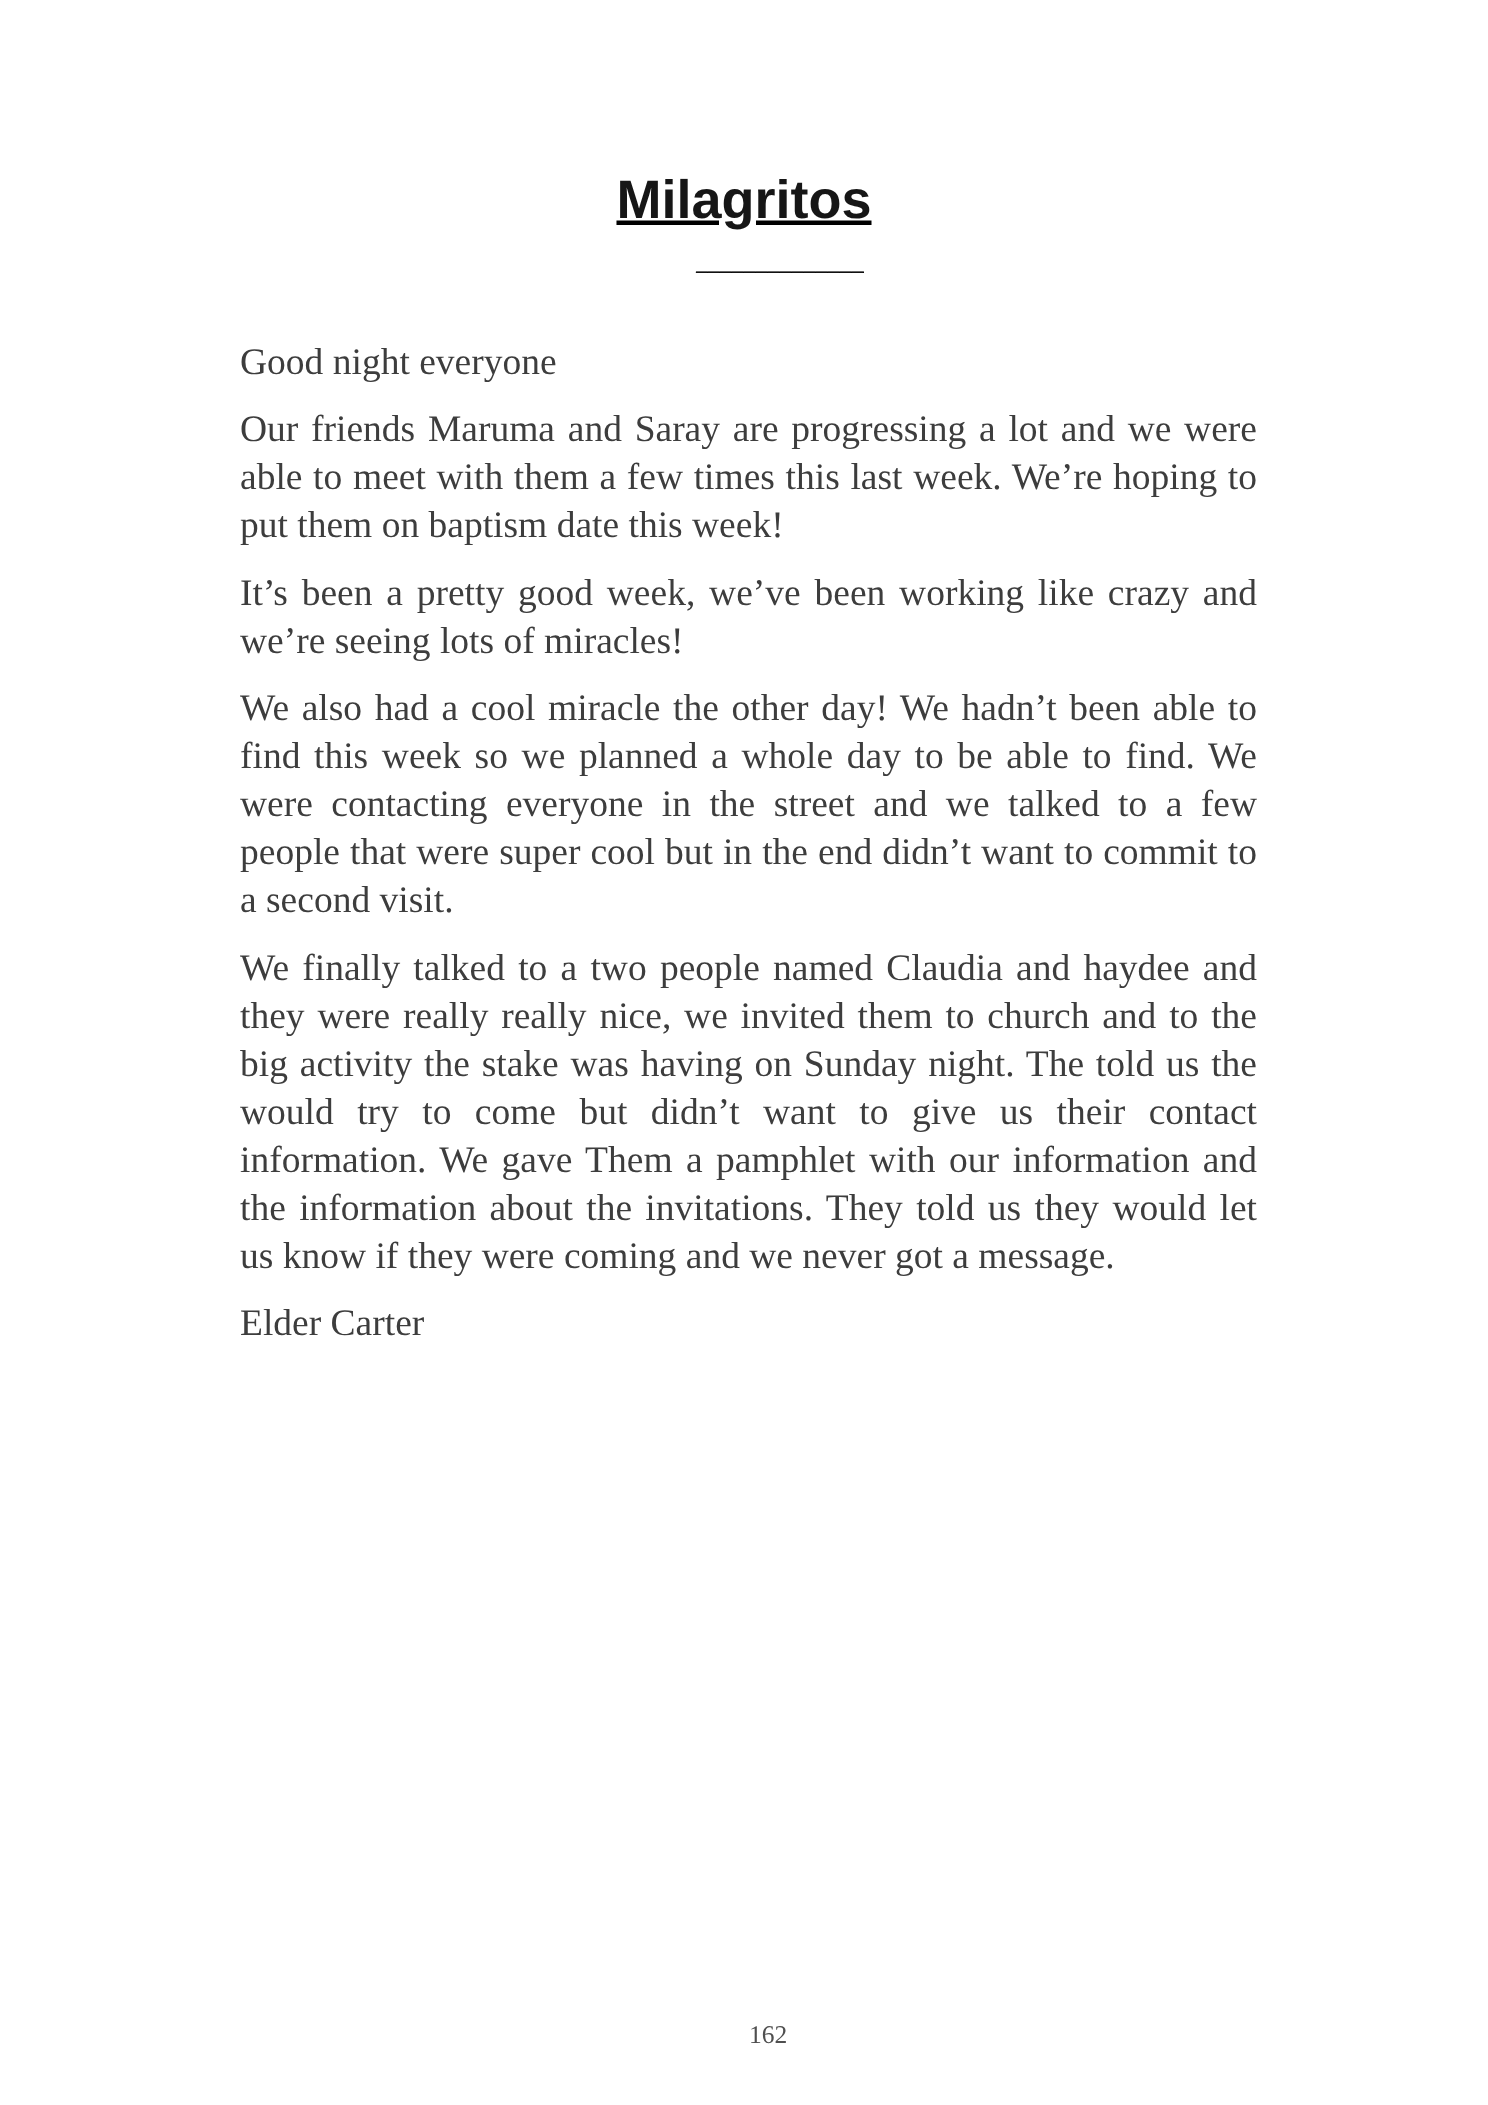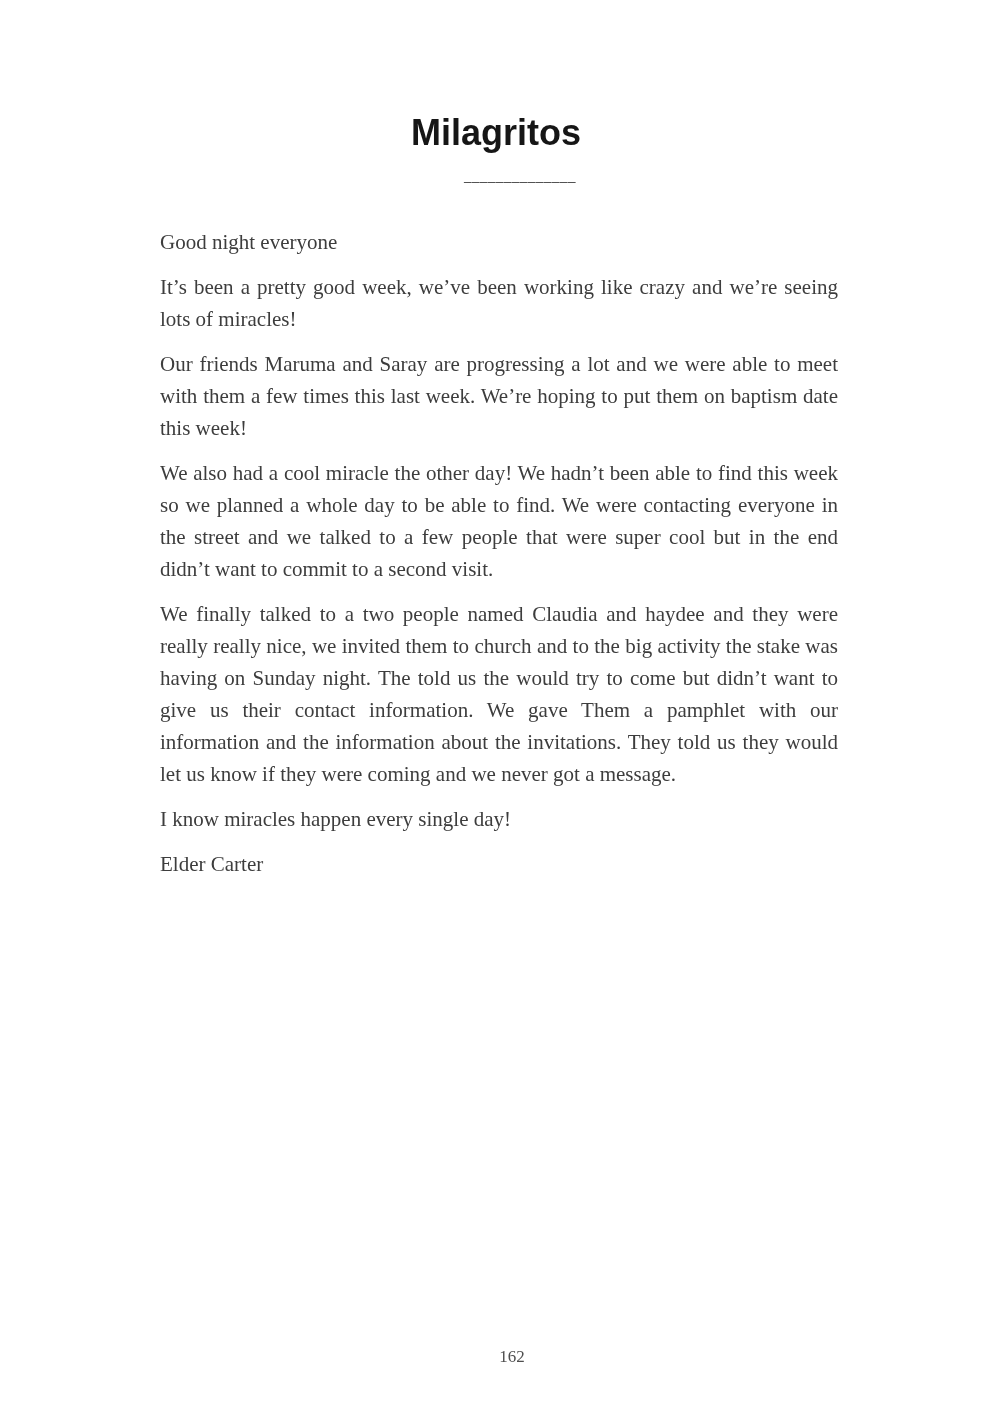--- a/index.html
+++ b/index.html
@@ -14,20 +14,21 @@
       background: #ffffff;
       font-family: "Liberation Serif", serif;
       overflow: hidden;
     }
     .header {
       position: absolute;
       top: 113px;
       left: 0;
       width: 992px;
       text-align: center;
+      text-decoration: underline;
     }
     .title {
       margin: 0;
       font-family: "Liberation Sans", sans-serif;
       font-weight: 700;
       font-size: 36px;
       line-height: 40px;
       color: #161616;
       letter-spacing: 0;
     }
@@ -48,21 +49,21 @@
       padding-left: 48px;
     }
     .content {
       position: absolute;
       top: 226px;
       left: 160px;
       width: 678px;
     }
     .content p {
       margin: 0 0 13px 0;
-      font-size: 21px;
+      font-size: 25px;
       line-height: 32px;
       color: #3d3d3d;
       text-align: justify;
       text-justify: inter-word;
     }
     .page-number {
       position: absolute;
       top: 1347px;
       left: 16px;
       width: 992px;
@@ -77,23 +78,22 @@
 
 <div class="page">
 
   <div class="header">
     <h1 class="title">Milagritos</h1>
     <div class="separator">______________</div>
   </div>
 
   <div class="content">
     <p>Good night everyone</p>
+    <p>Our friends Maruma and Saray are progressing a lot and we were able to meet with them a few times this last week. We’re hoping to put them on baptism date this week!</p>
     <p>It’s been a pretty good week, we’ve been working like crazy and we’re seeing lots of miracles!</p>
-    <p>Our friends Maruma and Saray are progressing a lot and we were able to meet with them a few times this last week. We’re hoping to put them on baptism date this week!</p>
     <p>We also had a cool miracle the other day! We hadn’t been able to find this week so we planned a whole day to be able to find. We were contacting everyone in the street and we talked to a few people that were super cool but in the end didn’t want to commit to a second visit.</p>
     <p>We finally talked to a two people named Claudia and haydee and they were really really nice, we invited them to church and to the big activity the stake was having on Sunday night. The told us the would try to come but didn’t want to give us their contact information. We gave Them a pamphlet with our information and the information about the invitations. They told us they would let us know if they were coming and we never got a message.</p>
-    <p>I know miracles happen every single day!</p>
     <p>Elder Carter</p>
   </div>
 
   <div class="page-number">162</div>
 
 </div>
 
 </body></html>

